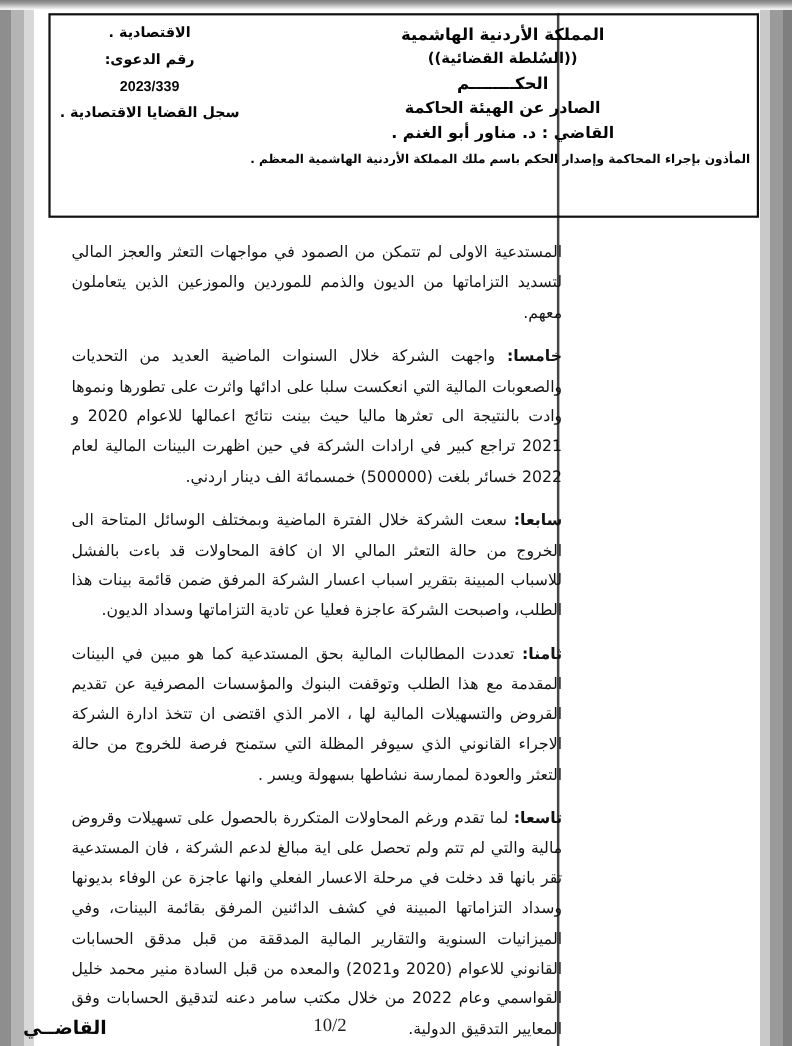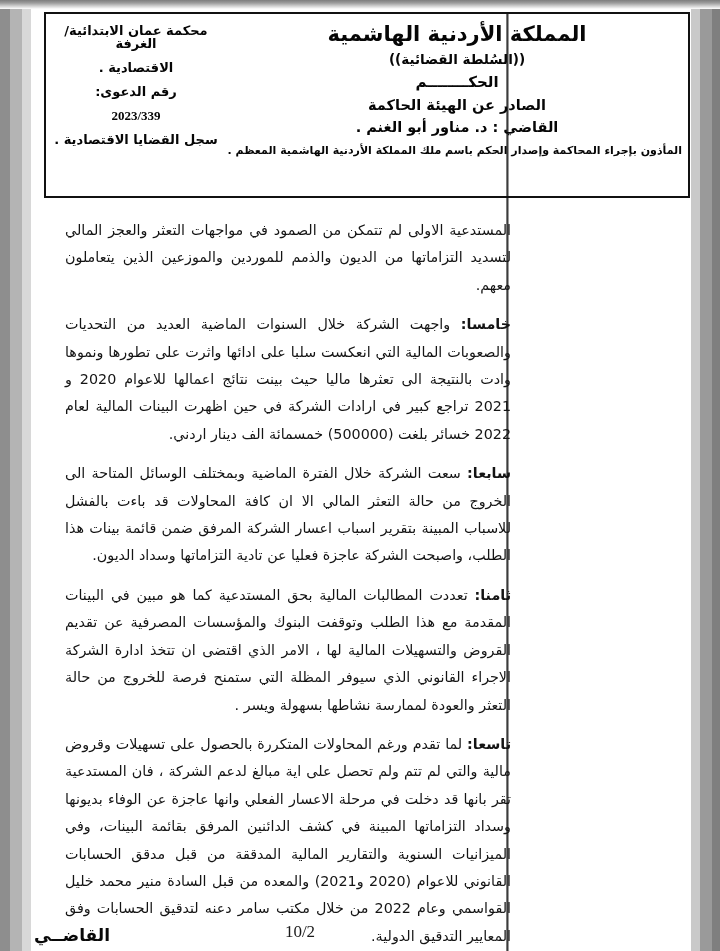--- a/index.html
+++ b/index.html
@@ -80,36 +80,36 @@
   }
 
   .hdr-line {
     font-weight: bold;
     color: #060606;
     line-height: 1.0;
     margin: 0 0 8px 0;
     white-space: nowrap;
   }
   .header-left .hdr-line { font-size: 14.5px; }
-  .header-left .hdr-line.l1 { font-size: 21px; margin-top: 2px; }
+  .header-left .hdr-line.l1 { font-size: 15px; margin-top: 2px; }
   .header-left .hdr-line.l2 { font-size: 13.5px; }
   .header-left .hdr-line.l3 { font-size: 15px; letter-spacing: 0px; }
   .header-left .hdr-line.l6 {
     font-size: 11px;
     margin-top: 10px;
     margin-bottom: 0;
   }
 
   .header-right .hdr-line {
     font-size: 13px;
     margin-bottom: 11px;
     white-space: normal;
   }
   .header-right .hdr-line.num {
-    font-family: Liberation Serif, serif;
+    font-family: Liberation Sans, sans-serif;
     direction: ltr;
   }
 
   
   .body-col {
     position: absolute;
     top: 205px;
     right: 197px;      
     width: 470px;
     direction: rtl;
@@ -126,21 +126,21 @@
   }
   .para.closing { text-align-last: right; }
   .lead {
     font-weight: bold;
   }
 
   
   .footer-judge {
     position: absolute;
     bottom: 6px;
-    right: 593px;     
+    right: 606px;     
     width: 110px;
     text-align: center;
     direction: rtl;
     font-size: 17px;
     font-weight: bold;
     color: #090909;
   }
   .footer-pageno {
     position: absolute;
     bottom: 9px;
@@ -166,21 +166,20 @@
     <div class="header-left">
       <div class="hdr-line l1">المملكة الأردنية الهاشمية</div>
       <div class="hdr-line l2">((السُلطة القضائية))</div>
       <div class="hdr-line l3">الحكــــــــم</div>
       <div class="hdr-line l4">الصادر عن الهيئة الحاكمة</div>
       <div class="hdr-line l5">القاضي : د. مناور أبو الغنم .</div>
       <div class="hdr-line l6">المأذون بإجراء المحاكمة وإصدار الحكم  باسم ملك المملكة الأردنية الهاشمية المعظم .</div>
     </div>
 
     <div class="header-right">
-      <div class="hdr-line">محكمة عمان الابتدائية/الغرفة</div>
       <div class="hdr-line">الاقتصادية .</div>
       <div class="hdr-line">رقم الدعوى:</div>
       <div class="hdr-line num">2023/339</div>
       <div class="hdr-line">سجل القضايا الاقتصادية .</div>
     </div>
   </div>
 
   <div class="body-col">
     <p class="para"><span class="lead"></span><span>المستدعية الاولى لم تتمكن من الصمود في مواجهات التعثر والعجز المالي لتسديد التزاماتها من الديون والذمم للموردين والموزعين الذين يتعاملون معهم.</span></p>
 

